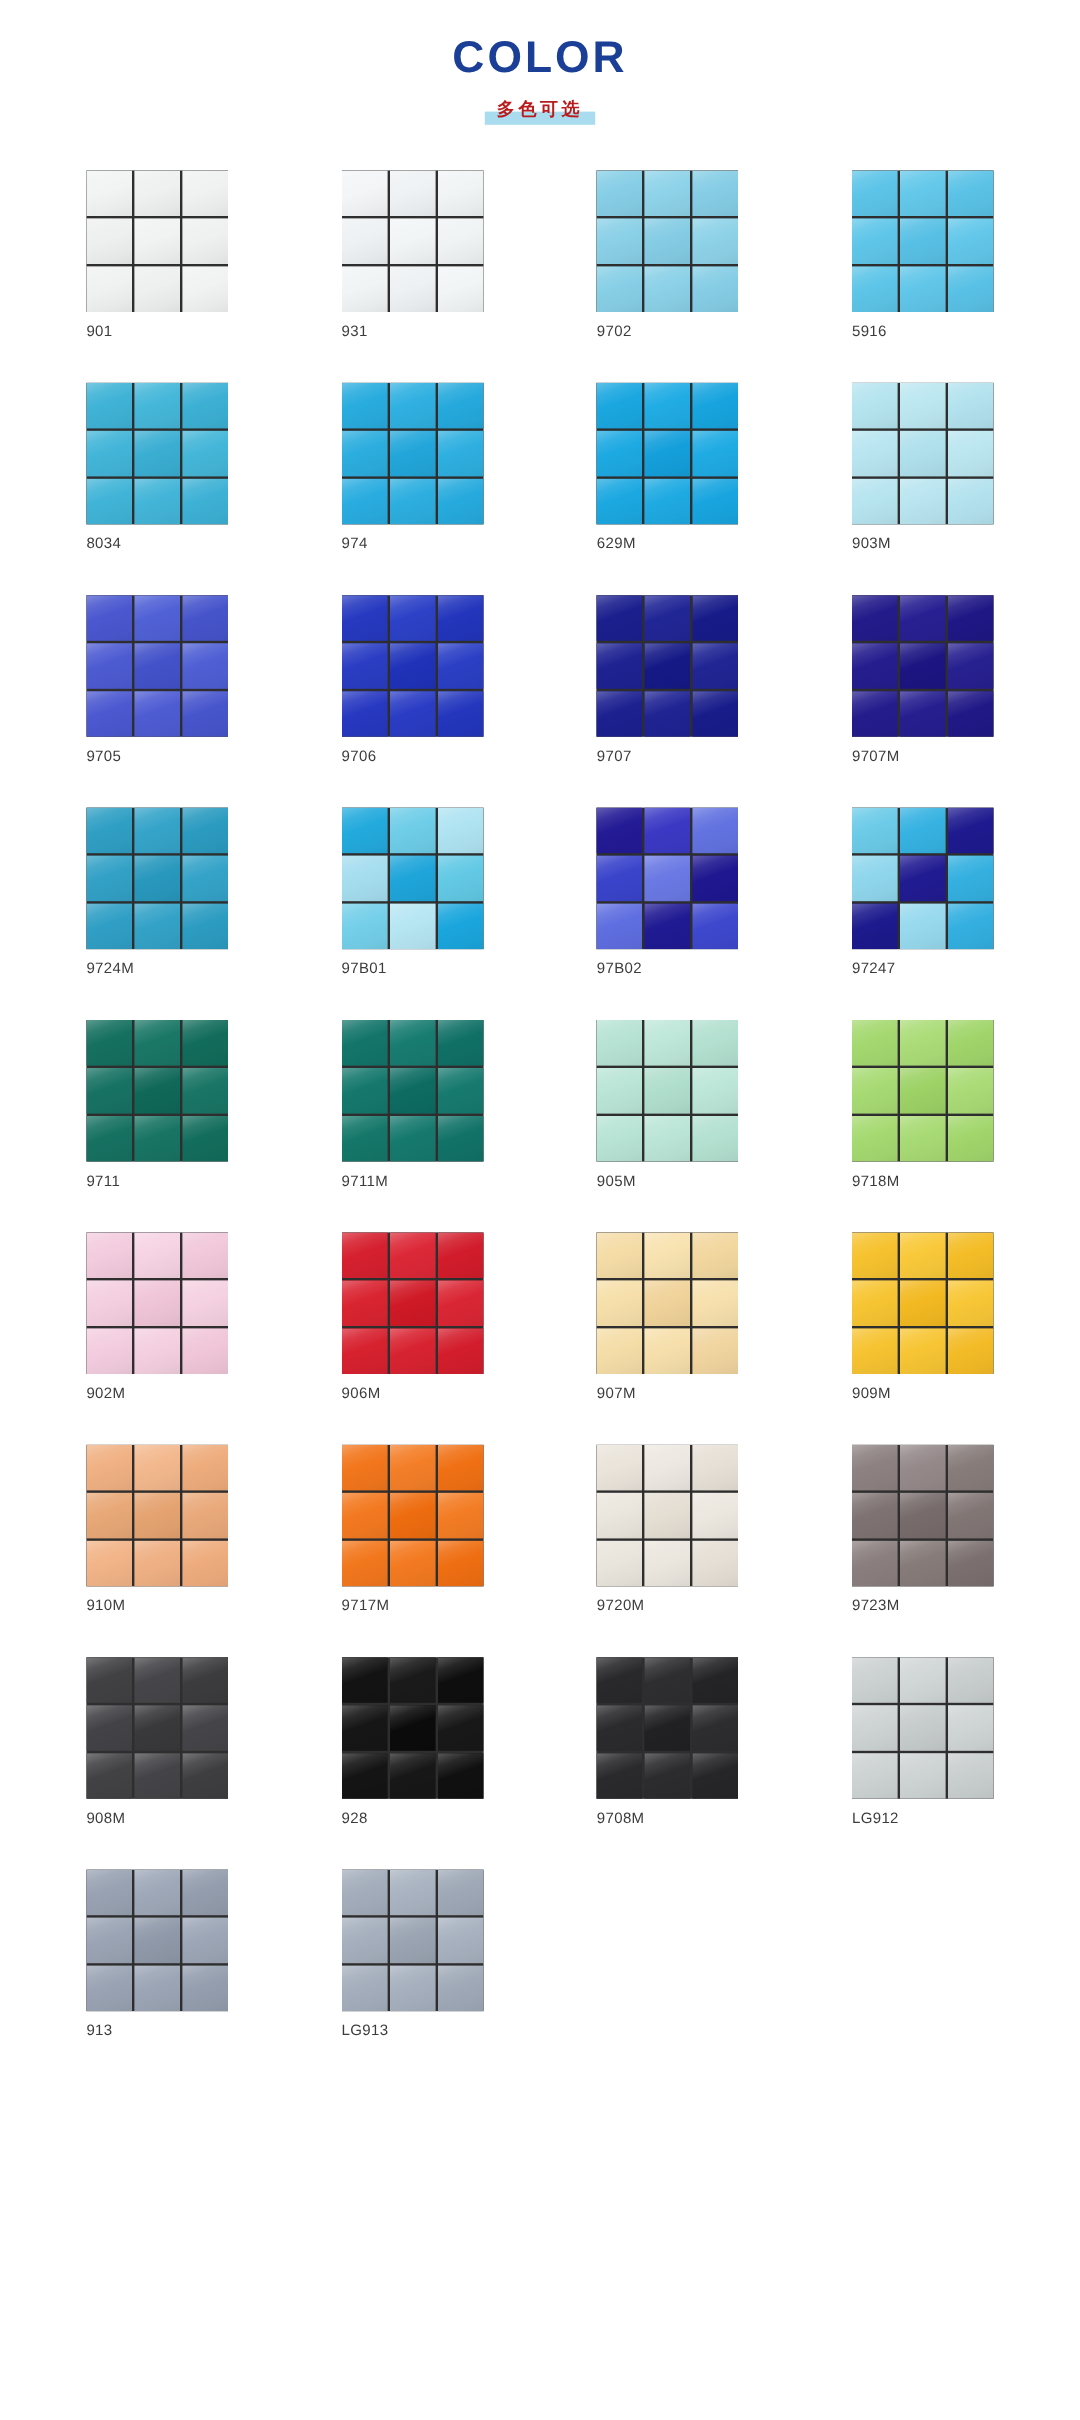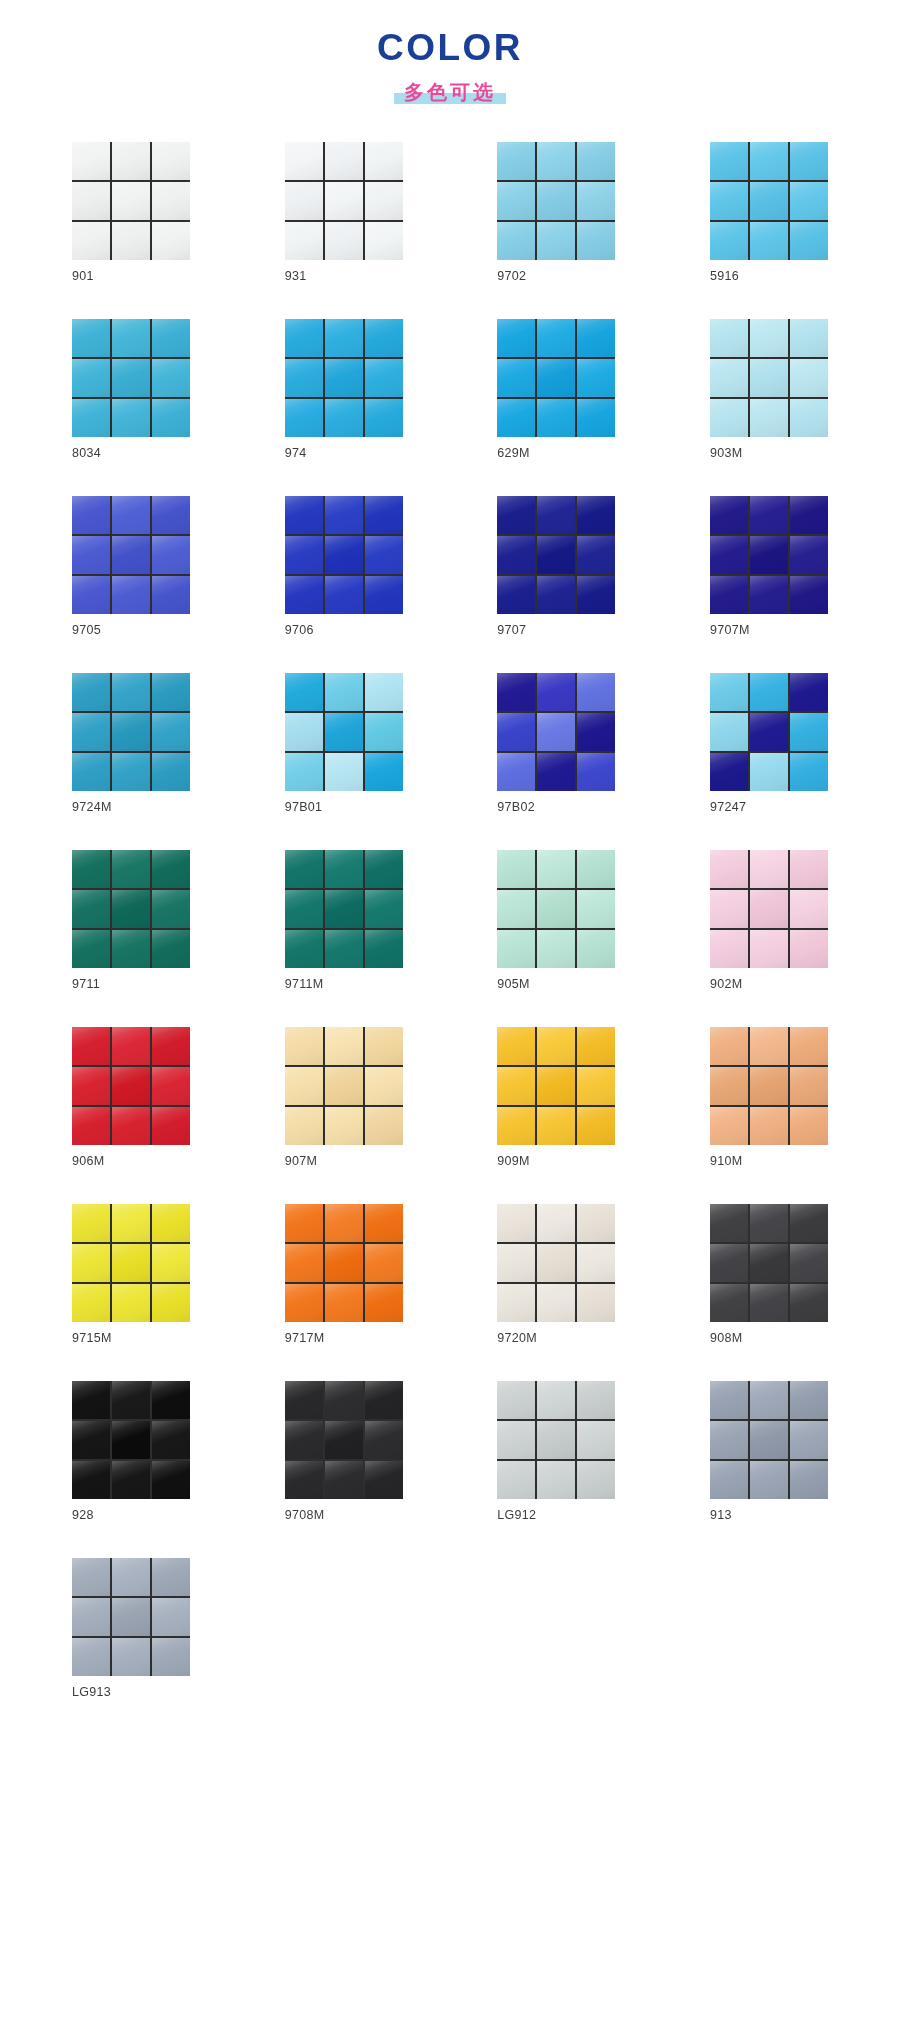--- a/index.html
+++ b/index.html
@@ -31,23 +31,23 @@
     margin: 0;
   }
   .header-sub-wrap {
     margin-top: 12px;
     display: flex;
     justify-content: center;
   }
   .header-sub {
     position: relative;
     display: inline-block;
-    font-size: 20px;
+    font-size: 15px;
     font-weight: 600;
-    color: #ec4899;
+    color: #b91c1c;
     letter-spacing: 3px;
     padding: 0 10px 1px 10px;
     line-height: 22px;
   }
   .header-sub::before {
     content: "";
     position: absolute;
     left: 0; right: 0;
     bottom: 0;
     height: 11px;
@@ -386,20 +386,34 @@
         <div class="tile" style="background: rgb(176, 222, 205);"></div>
         <div class="tile" style="background: rgb(188, 230, 216);"></div>
         <div class="tile" style="background: rgb(184, 228, 213);"></div>
         <div class="tile" style="background: rgb(187, 229, 215);"></div>
         <div class="tile" style="background: rgb(180, 225, 209);"></div>
       </div>
       <div class="label">905M</div>
     </div>
     <div class="cell">
       <div class="swatch" style="background: rgb(46, 46, 46);">
+        <div class="tile" style="background: rgb(164, 216, 111);"></div>
+        <div class="tile" style="background: rgb(171, 220, 120);"></div>
+        <div class="tile" style="background: rgb(160, 213, 106);"></div>
+        <div class="tile" style="background: rgb(167, 218, 115);"></div>
+        <div class="tile" style="background: rgb(157, 210, 102);"></div>
+        <div class="tile" style="background: rgb(170, 219, 118);"></div>
+        <div class="tile" style="background: rgb(165, 217, 112);"></div>
+        <div class="tile" style="background: rgb(168, 218, 116);"></div>
+        <div class="tile" style="background: rgb(161, 214, 107);"></div>
+      </div>
+      <div class="label">9718M</div>
+    </div>
+    <div class="cell">
+      <div class="swatch" style="background: rgb(46, 46, 46);">
         <div class="tile" style="background: rgb(243, 204, 222);"></div>
         <div class="tile" style="background: rgb(246, 211, 227);"></div>
         <div class="tile" style="background: rgb(241, 200, 218);"></div>
         <div class="tile" style="background: rgb(244, 207, 224);"></div>
         <div class="tile" style="background: rgb(239, 196, 215);"></div>
         <div class="tile" style="background: rgb(245, 209, 225);"></div>
         <div class="tile" style="background: rgb(243, 205, 223);"></div>
         <div class="tile" style="background: rgb(244, 207, 224);"></div>
         <div class="tile" style="background: rgb(240, 198, 216);"></div>
       </div>
@@ -456,34 +470,20 @@
         <div class="tile" style="background: rgb(229, 163, 113);"></div>
         <div class="tile" style="background: rgb(233, 169, 122);"></div>
         <div class="tile" style="background: rgb(242, 180, 136);"></div>
         <div class="tile" style="background: rgb(239, 176, 132);"></div>
         <div class="tile" style="background: rgb(238, 172, 125);"></div>
       </div>
       <div class="label">910M</div>
     </div>
     <div class="cell">
       <div class="swatch" style="background: rgb(46, 46, 46);">
-        <div class="tile" style="background: rgb(236, 228, 52);"></div>
-        <div class="tile" style="background: rgb(238, 232, 63);"></div>
-        <div class="tile" style="background: rgb(234, 225, 44);"></div>
-        <div class="tile" style="background: rgb(237, 230, 55);"></div>
-        <div class="tile" style="background: rgb(232, 223, 39);"></div>
-        <div class="tile" style="background: rgb(238, 231, 60);"></div>
-        <div class="tile" style="background: rgb(236, 228, 51);"></div>
-        <div class="tile" style="background: rgb(237, 230, 55);"></div>
-        <div class="tile" style="background: rgb(233, 224, 43);"></div>
-      </div>
-      <div class="label">9715M</div>
-    </div>
-    <div class="cell">
-      <div class="swatch" style="background: rgb(46, 46, 46);">
         <div class="tile" style="background: rgb(242, 118, 28);"></div>
         <div class="tile" style="background: rgb(244, 126, 40);"></div>
         <div class="tile" style="background: rgb(240, 112, 20);"></div>
         <div class="tile" style="background: rgb(243, 121, 32);"></div>
         <div class="tile" style="background: rgb(238, 108, 15);"></div>
         <div class="tile" style="background: rgb(243, 124, 36);"></div>
         <div class="tile" style="background: rgb(242, 119, 29);"></div>
         <div class="tile" style="background: rgb(243, 122, 33);"></div>
         <div class="tile" style="background: rgb(239, 110, 18);"></div>
       </div>
@@ -498,20 +498,34 @@
         <div class="tile" style="background: rgb(229, 222, 211);"></div>
         <div class="tile" style="background: rgb(236, 231, 223);"></div>
         <div class="tile" style="background: rgb(234, 229, 220);"></div>
         <div class="tile" style="background: rgb(235, 230, 222);"></div>
         <div class="tile" style="background: rgb(230, 223, 213);"></div>
       </div>
       <div class="label">9720M</div>
     </div>
     <div class="cell">
       <div class="swatch" style="background: rgb(46, 46, 46);">
+        <div class="tile" style="background: rgb(141, 130, 129);"></div>
+        <div class="tile" style="background: rgb(149, 137, 138);"></div>
+        <div class="tile" style="background: rgb(135, 124, 122);"></div>
+        <div class="tile" style="background: rgb(126, 115, 114);"></div>
+        <div class="tile" style="background: rgb(119, 108, 107);"></div>
+        <div class="tile" style="background: rgb(130, 118, 117);"></div>
+        <div class="tile" style="background: rgb(138, 127, 126);"></div>
+        <div class="tile" style="background: rgb(134, 123, 121);"></div>
+        <div class="tile" style="background: rgb(123, 112, 111);"></div>
+      </div>
+      <div class="label">9723M</div>
+    </div>
+    <div class="cell">
+      <div class="swatch" style="background: rgb(46, 46, 46);">
         <div class="tile" style="background: rgb(65, 65, 68);"></div>
         <div class="tile" style="background: rgb(70, 70, 74);"></div>
         <div class="tile" style="background: rgb(60, 60, 63);"></div>
         <div class="tile" style="background: rgb(67, 67, 71);"></div>
         <div class="tile" style="background: rgb(57, 57, 60);"></div>
         <div class="tile" style="background: rgb(69, 69, 73);"></div>
         <div class="tile" style="background: rgb(66, 66, 69);"></div>
         <div class="tile" style="background: rgb(68, 68, 72);"></div>
         <div class="tile" style="background: rgb(62, 62, 65);"></div>
       </div>

